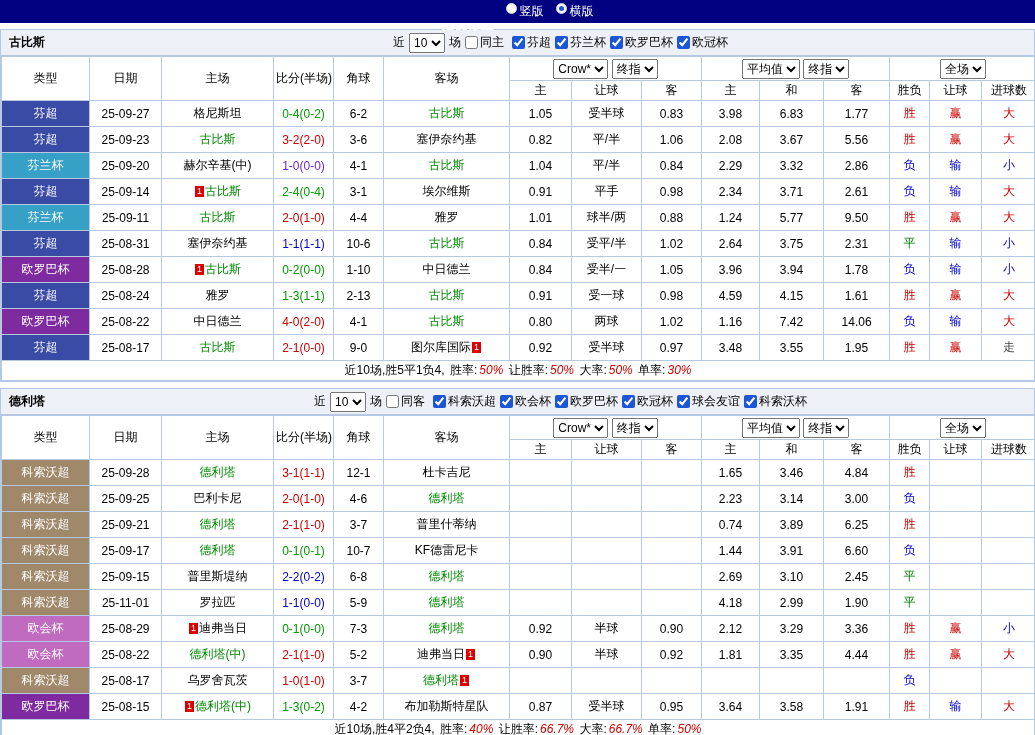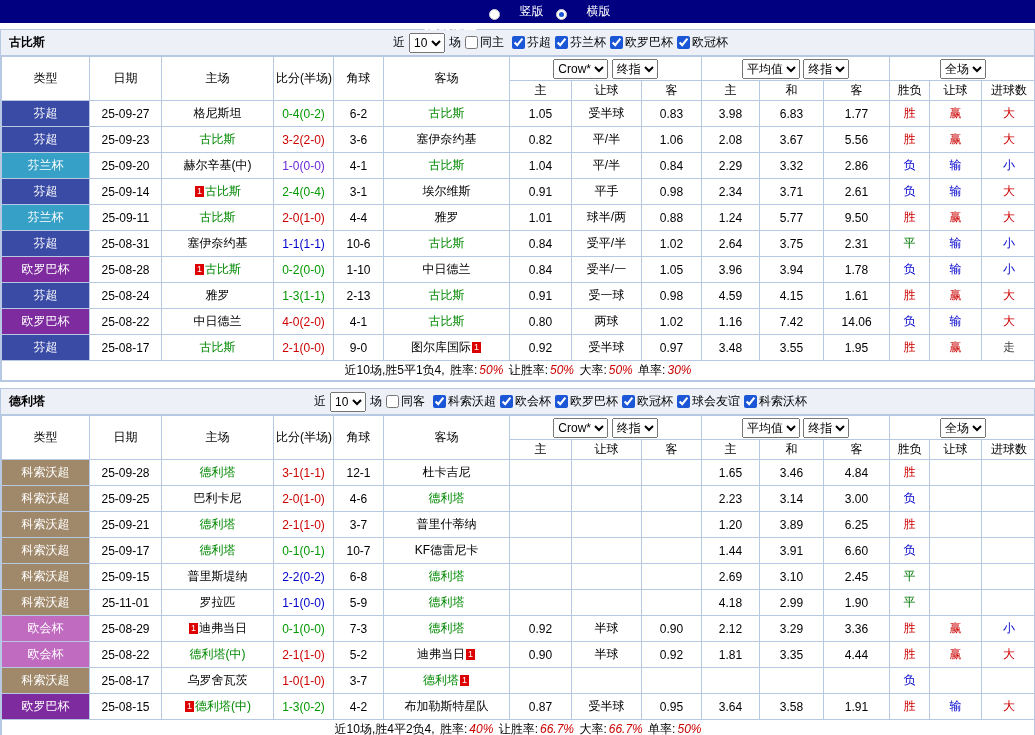--- a/index.html
+++ b/index.html
@@ -14,21 +14,21 @@
   .topbar {
     background: #000080;
     color: #fff;
     height: 23px;
     display: flex;
     align-items: center;
     justify-content: center;
     gap: 12px;
   }
   .topbar .title { font-weight: bold; font-size: 13px; margin-top: 40px; }
-  .topbar label { display: inline-flex; align-items: flex-end; gap: 20px; cursor: pointer; }
+  .topbar label { display: inline-flex; align-items: flex-start; gap: 3px; cursor: pointer; }
   .radio {
     width: 11px; height: 11px; border-radius: 50%;
     background: #fff; display: inline-block; position: relative;
     border: 1px solid #ccc;
   }
   .radio.on::after {
     content: ''; position: absolute; left: 2px; top: 2px; right: 2px; bottom: 2px;
     background: #1a56d6; border-radius: 50%;
   }
   
@@ -474,21 +474,21 @@
         <tr>
           <td class="league" style="background:#a0886a">科索沃超</td>
           <td>25-09-21</td>
           <td><span style="color:#008800">德利塔</span></td>
           <td style="color:#cc0000">2-1(1-0)</td>
           <td>3-7</td>
           <td><span>普里什蒂纳</span></td>
           <td></td>
           <td></td>
           <td></td>
-          <td>1.20</td>
+          <td>0.74</td>
           <td>3.89</td>
           <td>6.25</td>
           <td style="color:#cc0000">胜</td>
           <td style="color:#000"></td>
           <td style="color:#000"></td>
         </tr>
         <tr>
           <td class="league" style="background:#a0886a">科索沃超</td>
           <td>25-09-17</td>
           <td><span style="color:#008800">德利塔</span></td>

